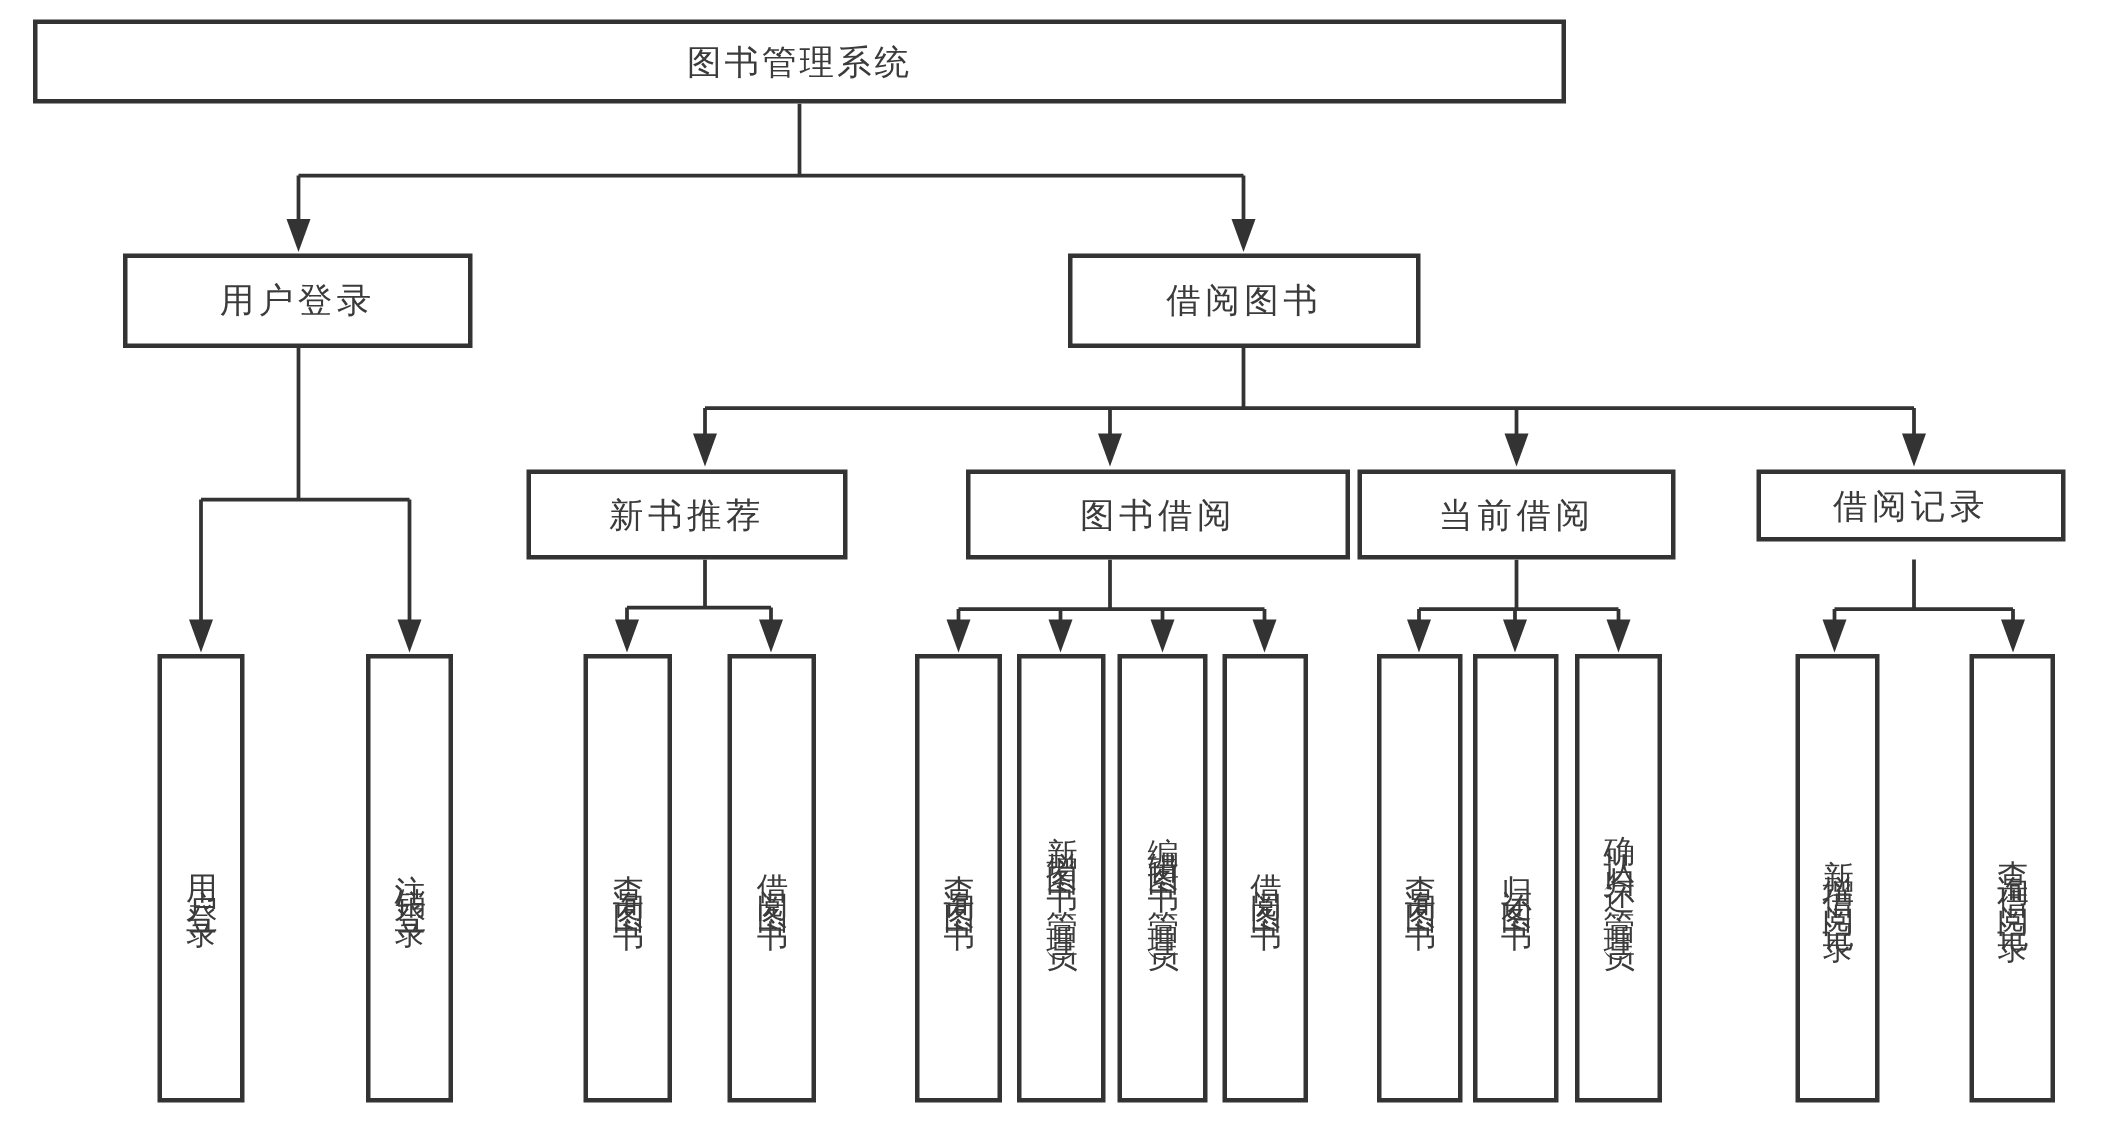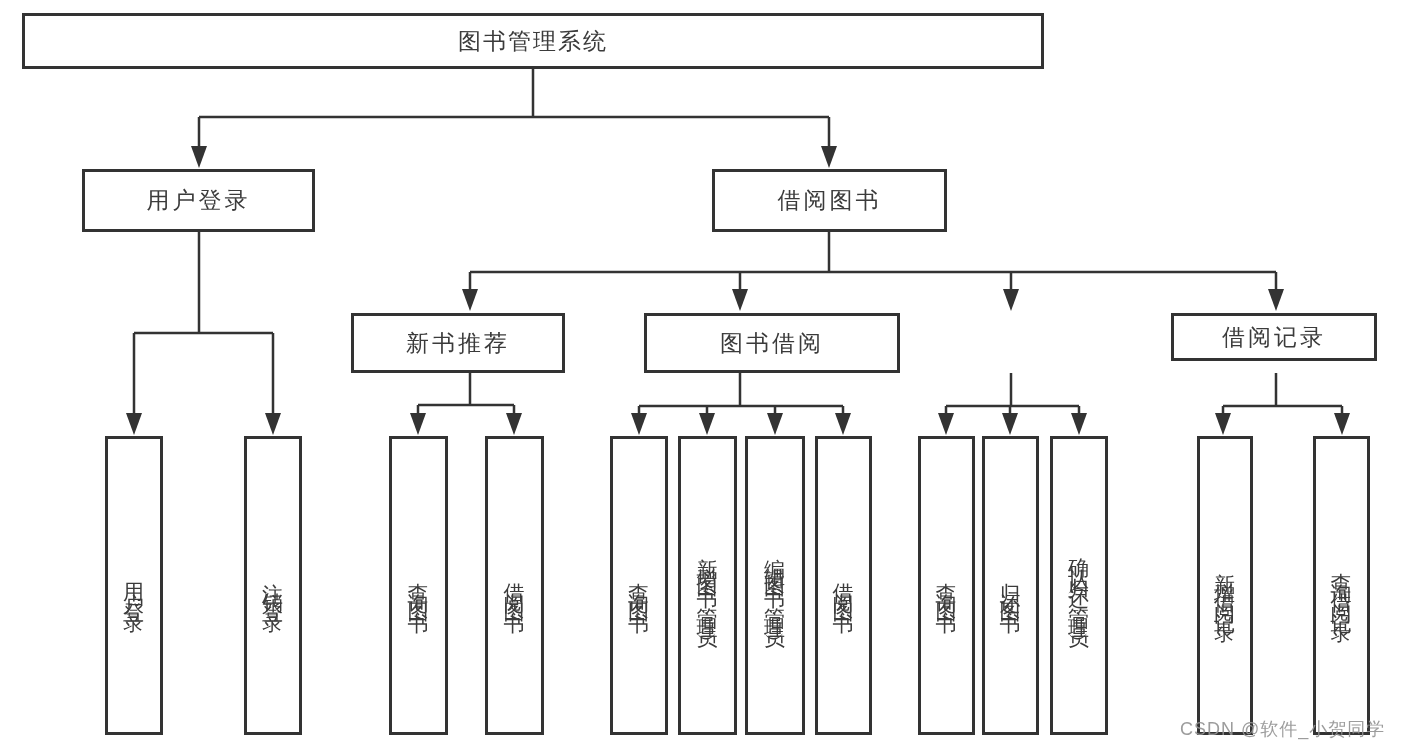--- a/index.html
+++ b/index.html
@@ -106,20 +106,23 @@
   <div class="box" style="left:712px; top:169px; width:235px; height:63px;">
     <span class="hlabel">借阅图书</span>
   </div>
 
   <div class="box" style="left:351px; top:313px; width:214px; height:60px;">
     <span class="hlabel">新书推荐</span>
   </div>
   <div class="box" style="left:632px; top:313px; width:256px; height:60px;margin-left:12px;">
     <span class="hlabel">图书借阅</span>
   </div>
+  <div class="box" style="left:905px; top:313px; width:212px; height:60px;">
+    <span class="hlabel">当前借阅</span>
+  </div>
   <div class="box" style="left:1171px; top:313px; width:206px; height:48px;">
     <span class="hlabel">借阅记录</span>
   </div>
 
   <div class="box vbox" style="left:105px; top:436px; width:58px; height:299px;">
     <span>用户登录</span>
   </div>
   <div class="box vbox" style="left:244px; top:436px; width:58px; height:299px;">
     <span>注销登录</span>
   </div>
@@ -154,15 +157,14 @@
     <span>确认归还（管理员）</span>
   </div>
 
   <div class="box vbox" style="left:1197px; top:436px; width:56px; height:299px;">
     <span>新增借阅记录</span>
   </div>
   <div class="box vbox" style="left:1313px; top:436px; width:57px; height:299px;">
     <span>查询借阅记录</span>
   </div>
 
-  <div id="watermark">CSDN @软件_小贺同学</div>
 
 </div>
 
 </body></html>

